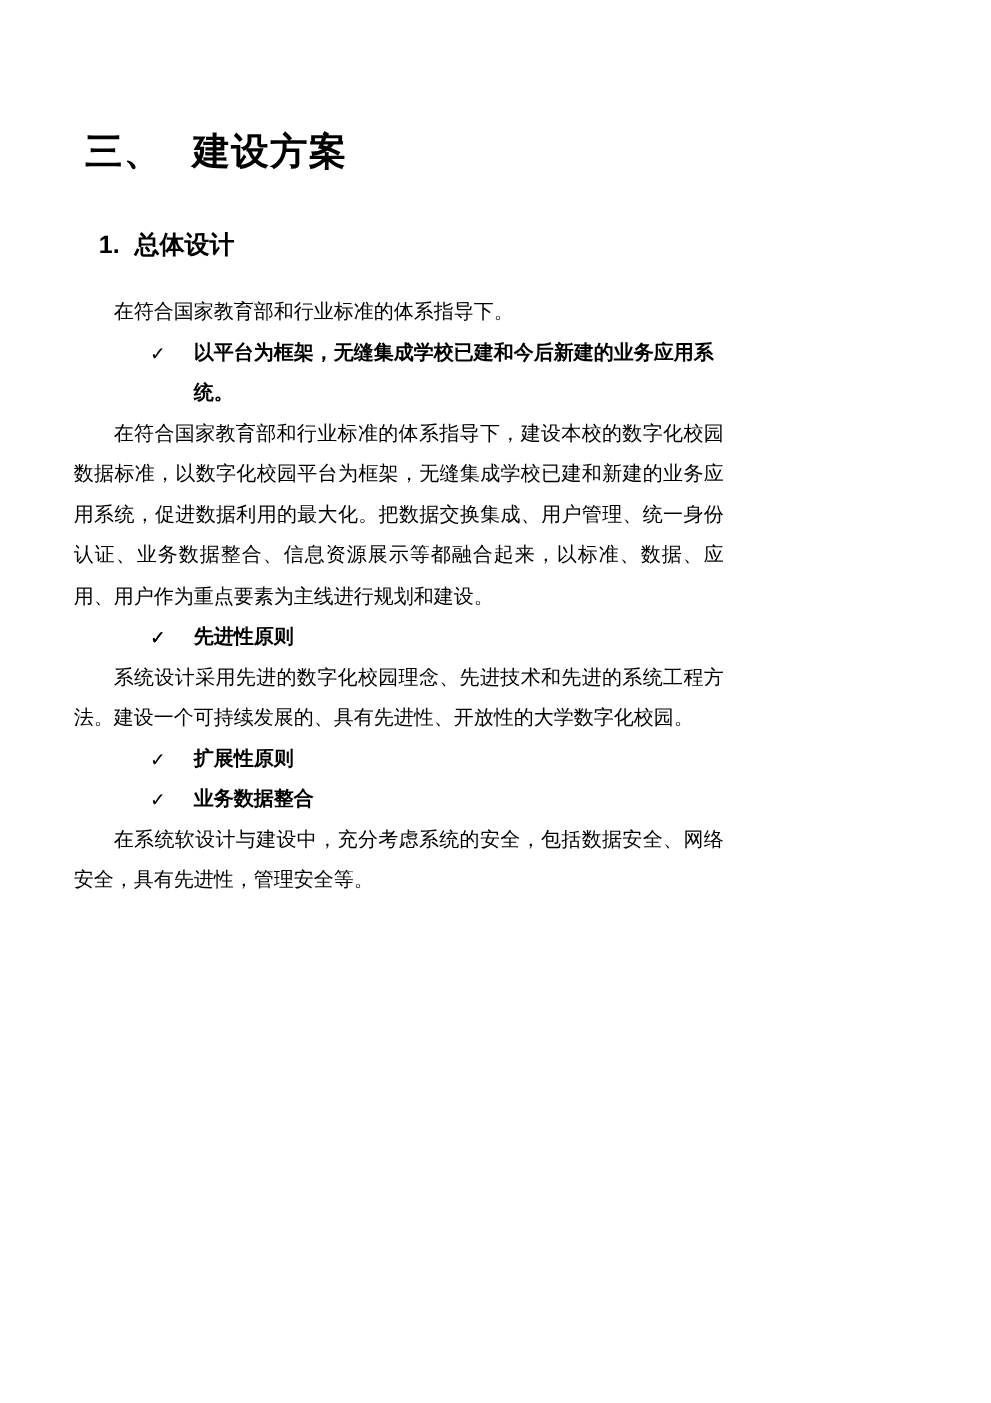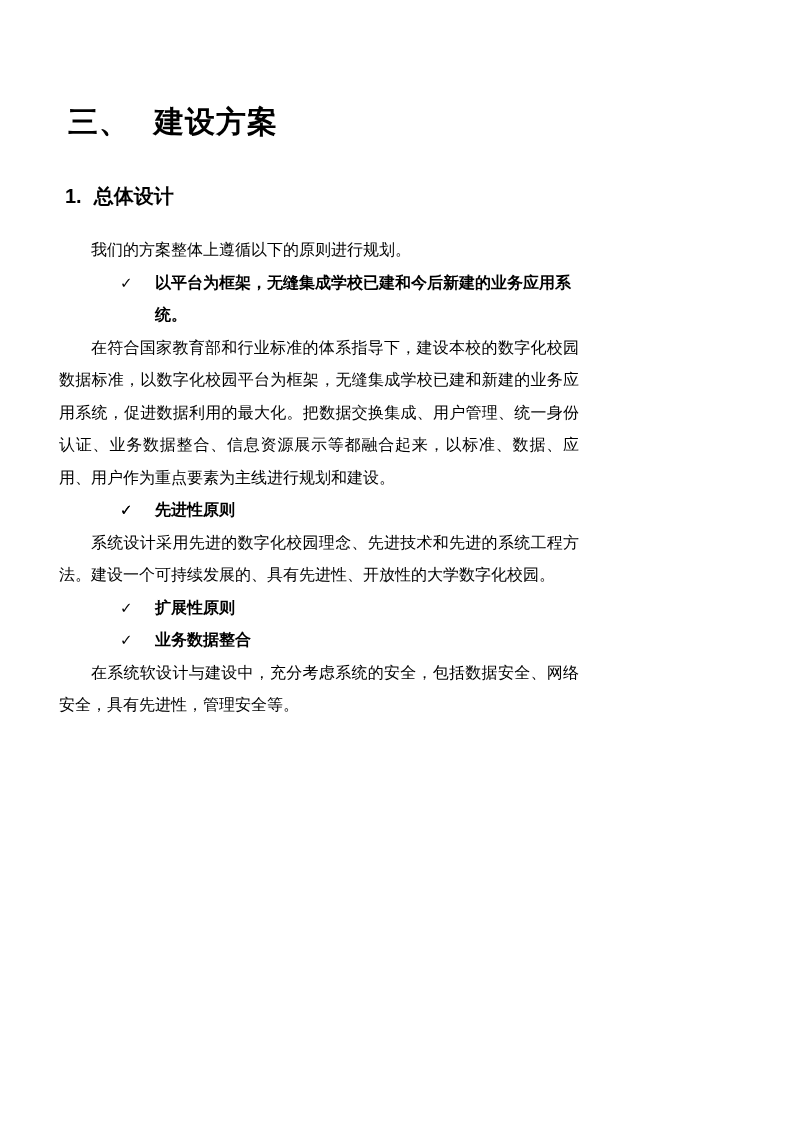--- a/index.html
+++ b/index.html
@@ -29,21 +29,21 @@
     font-family: "Liberation Sans", sans-serif;
     font-weight: bold;
     font-size: 30px;
     line-height: 36px;
     letter-spacing: 1px;
     white-space: nowrap;
   }
   .h1 .h1-num { margin-right: 24px; }
   
   .h2 {
-    margin: 44px 0 0 6px;
+    margin: 44px 0 0 20px;
     font-family: "Liberation Sans", sans-serif;
     font-weight: bold;
     font-size: 20px;
     line-height: 24px;
     white-space: nowrap;
   }
   .h2 .h2-num { margin-right: 12px; }
   
   .h3 {
     margin: 37px 0 0 4px;
@@ -92,21 +92,21 @@
     <span class="h1-num">三、</span><span>建设方案</span>
   </div>
 
   <div class="h2">
     <span class="h2-num">1.</span><span>总体设计</span>
   </div>
 
 
   <div class="doc-body">
 
-    <p class="para">我们的方案整体上遵循以下的原则进行规划。</p>
+    <p class="para">在符合国家教育部和行业标准的体系指导下。</p>
 
     <p class="bullet">
       <span class="check">✓</span><span>以平台为框架，无缝集成学校已建和今后新建的业务应用系统。</span>
     </p>
 
     <p class="para">在符合国家教育部和行业标准的体系指导下，建设本校的数字化校园数据标准，以数字化校园平台为框架，无缝集成学校已建和新建的业务应用系统，促进数据利用的最大化。把数据交换集成、用户管理、统一身份认证、业务数据整合、信息资源展示等都融合起来，以标准、数据、应用、用户作为重点要素为主线进行规划和建设。</p>
 
     <p class="bullet">
       <span class="check">✓</span>
     </p>

